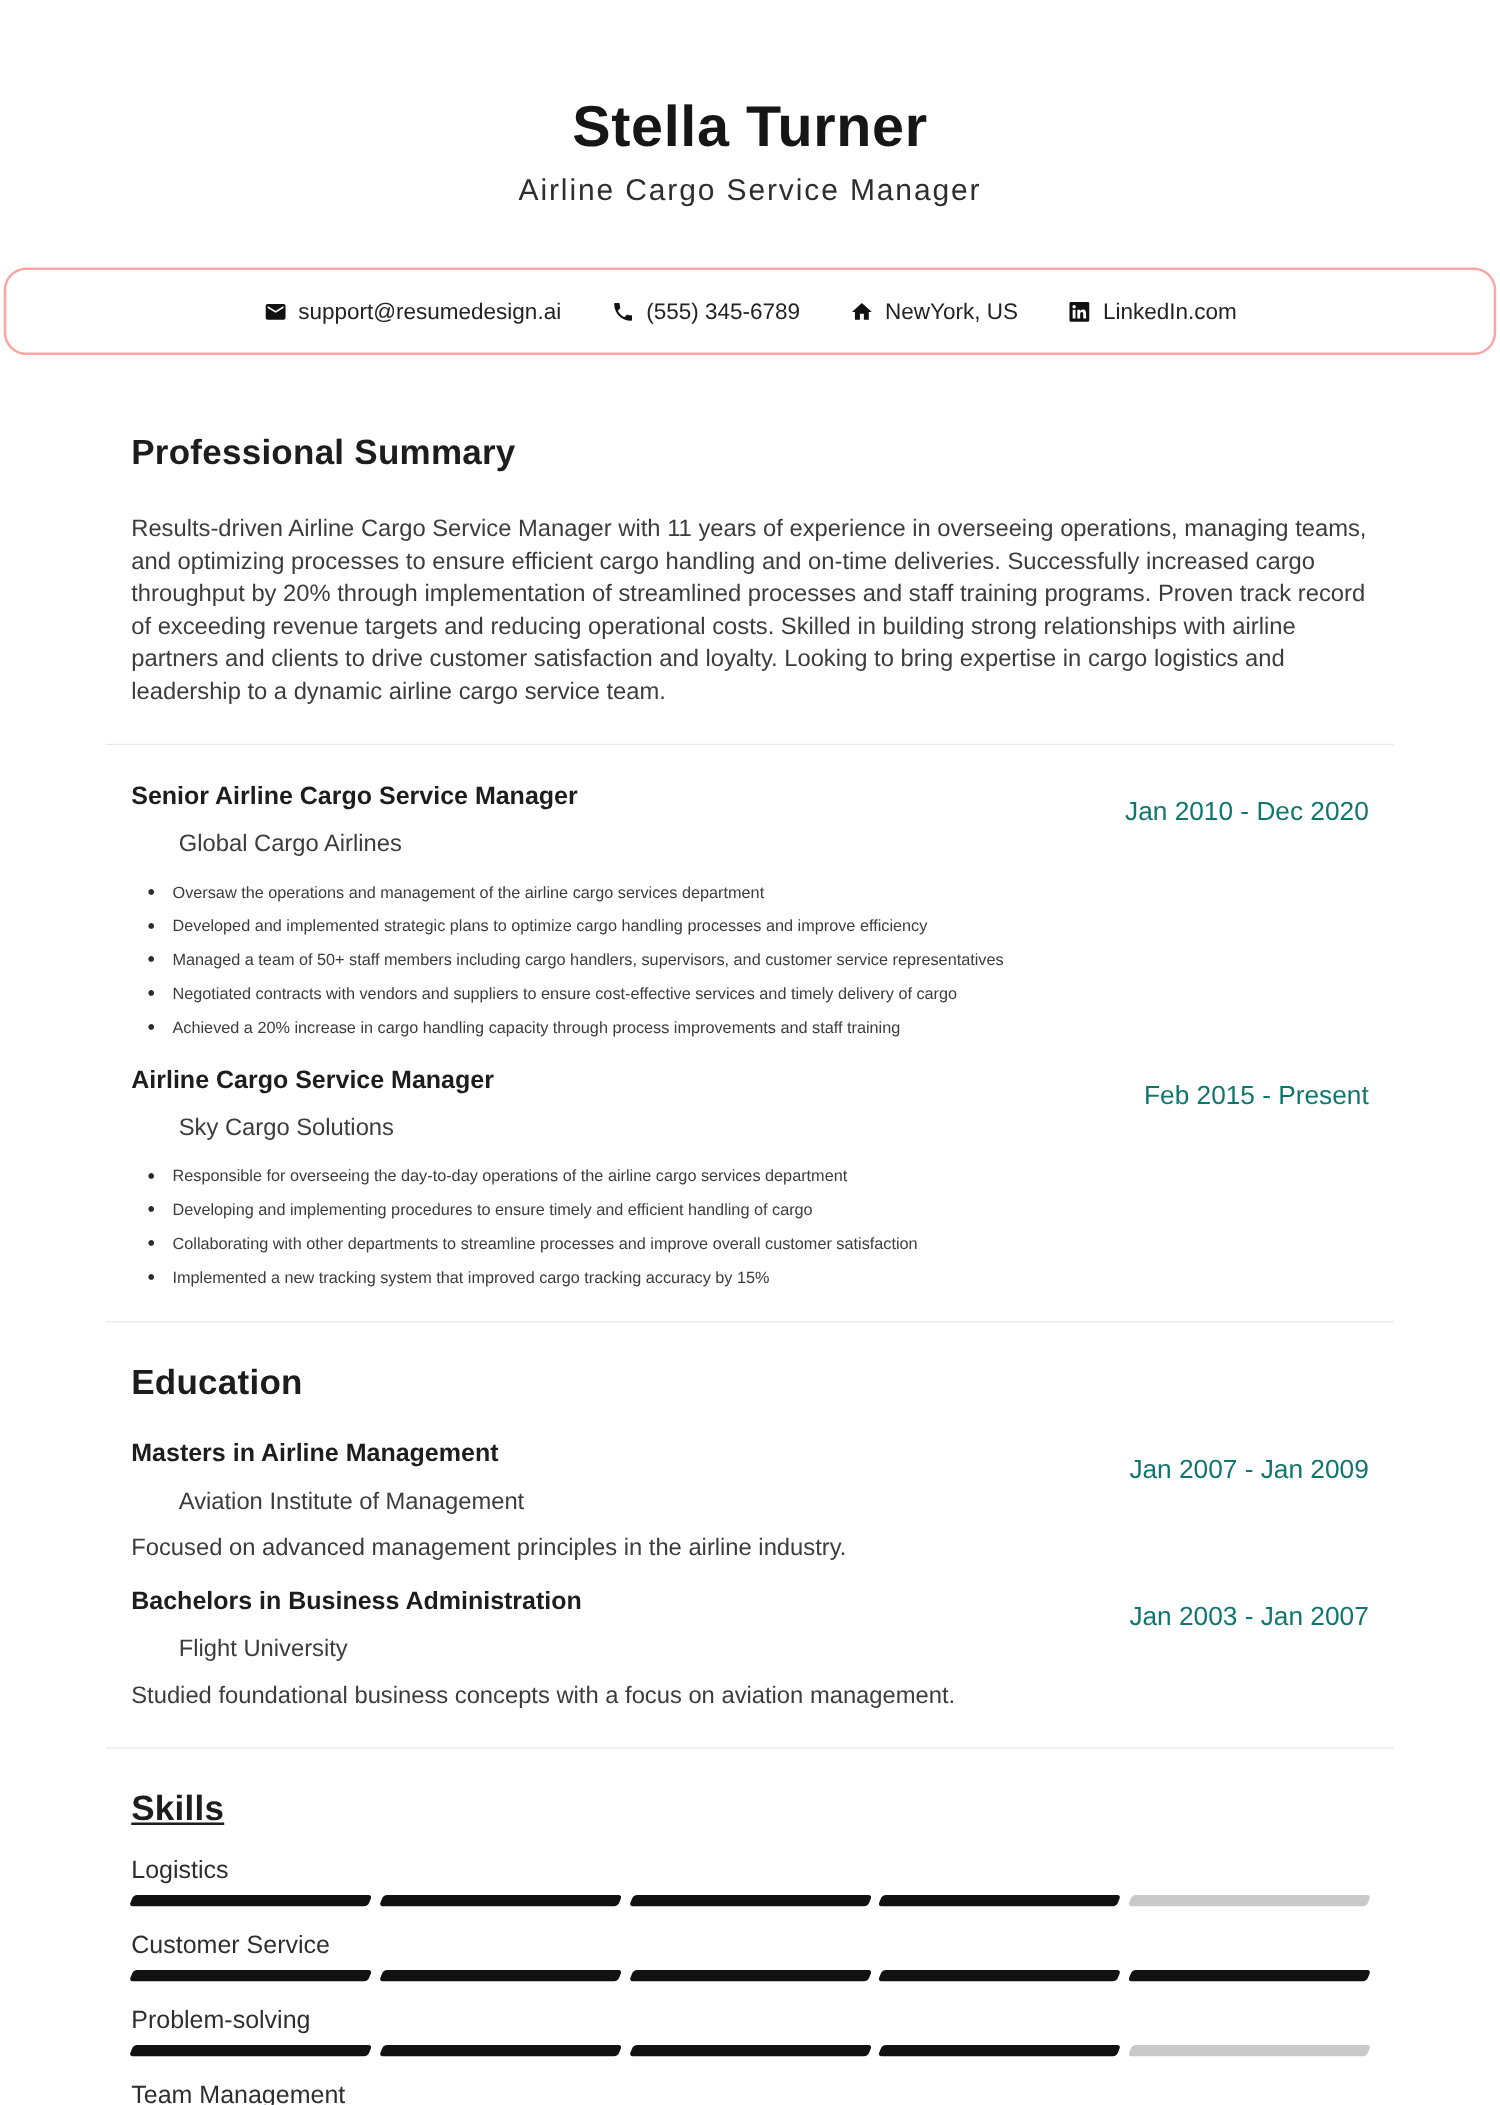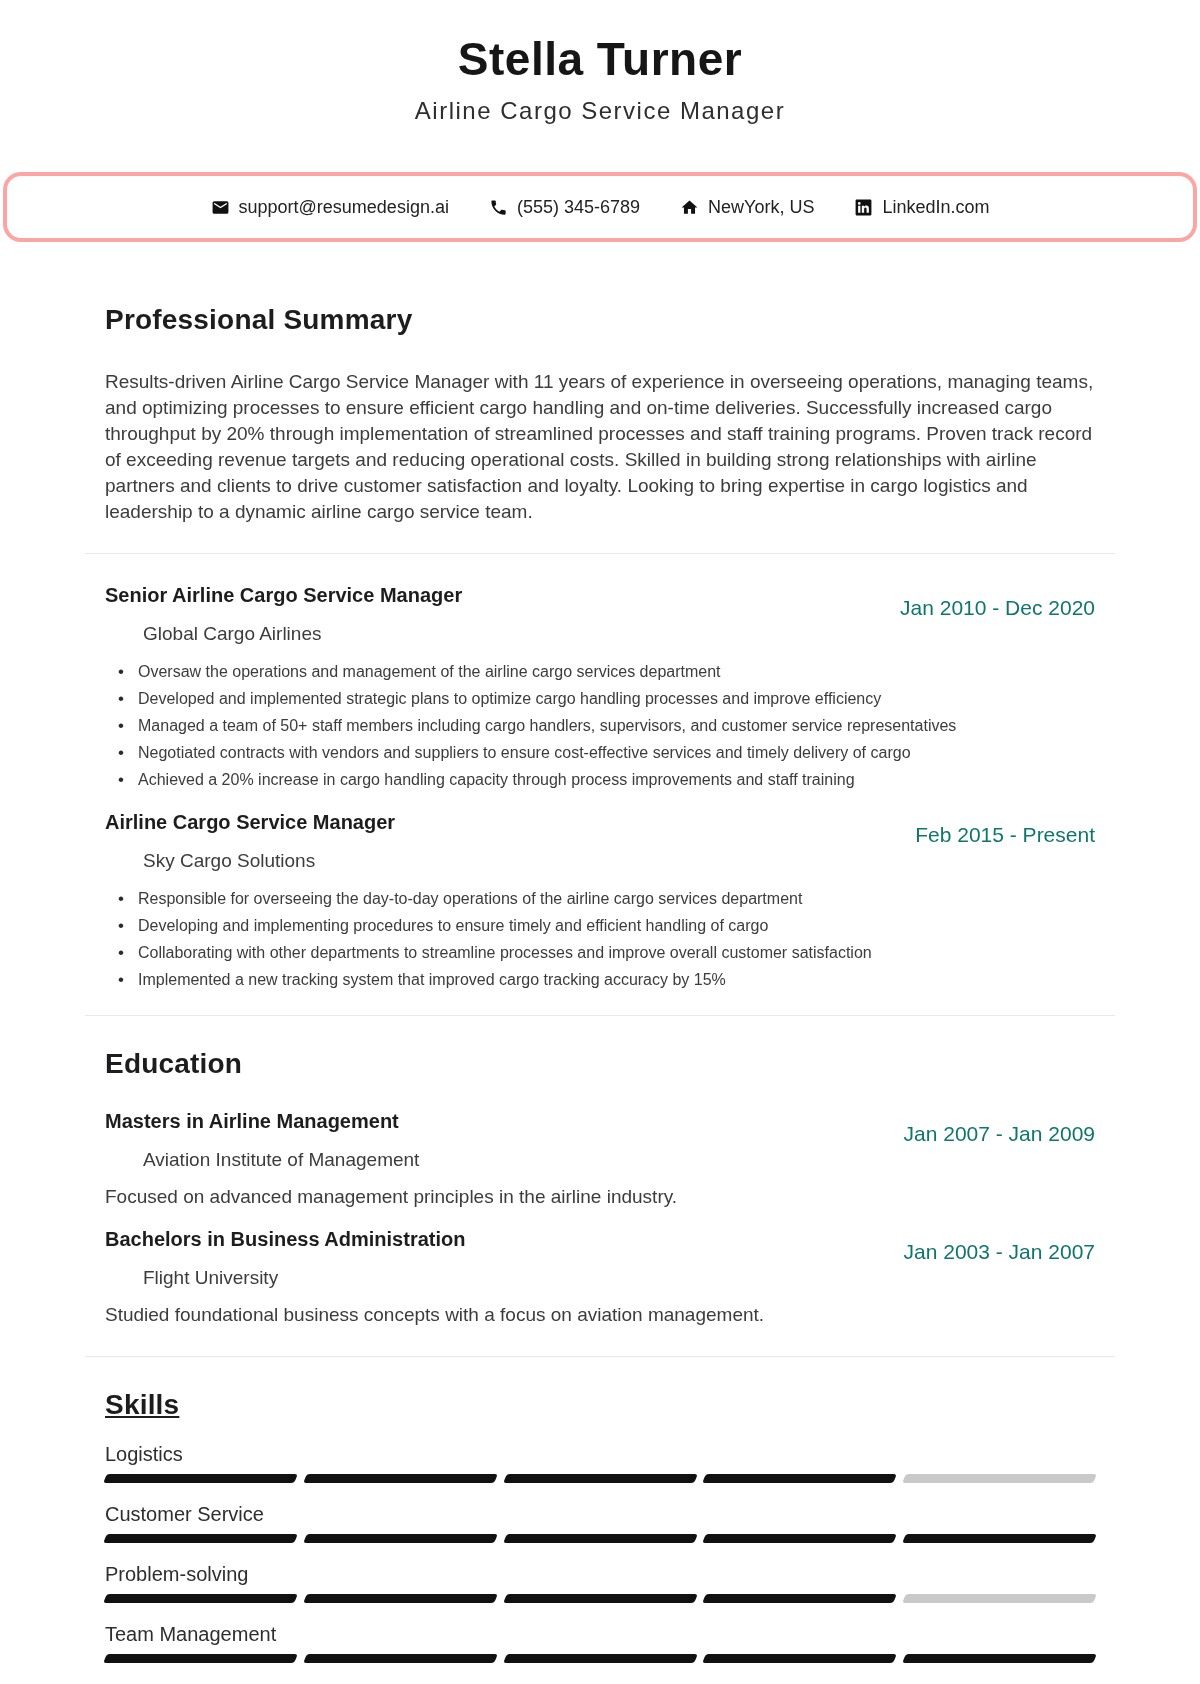--- a/index.html
+++ b/index.html
@@ -4,33 +4,33 @@
 <style>
   * { margin:0; padding:0; box-sizing:border-box; }
   html,body { background:#ffffff; }
   body {
     width:1200px; height:1684px; overflow:hidden;
     font-family:"Liberation Sans","DejaVu Sans",sans-serif;
     color:#3c3c3c;
     position:relative;
   }
   
-  .header { text-align:center; padding-top:34px; }
+  .header { text-align:center; padding-top:76px; }
   .name {
     font-size:46px; line-height:1.1; font-weight:700; color:#161616;
     letter-spacing:.5px;
   }
   .headline {
     font-size:24px; line-height:1.2; font-weight:400; color:#2e2e2e;
     letter-spacing:1.5px; margin-top:12px;
   }
   
   .contact-bar {
     margin:47px 3px 0 3px; height:70px;
-    border:4px solid #fca5a5; border-radius:18px; background:#fff;
+    border:2px solid #fca5a5; border-radius:18px; background:#fff;
     display:flex; align-items:center; justify-content:center; gap:40px;
   }
   .contact-item { display:flex; align-items:center; gap:9px; font-size:18px; color:#222; }
   .contact-item svg { width:19px; height:19px; fill:#111; flex:0 0 auto; }
   
   .main { padding:0 85px; }
   .divider { border:0; border-top:1px solid #e9e9e9; margin:0; }
   .section { padding:0 20px; }
   h2.section-heading {
     font-size:28px; line-height:1.15; font-weight:700; color:#1d1d1f;
@@ -47,21 +47,21 @@
   .entry-row { display:flex; justify-content:space-between; align-items:flex-start; }
   .entry-row.first { margin-top:30px; }
   .entry-row.next  { margin-top:18px; }
   .entry-title { font-size:20px; line-height:23px; font-weight:700; color:#1d1d1f; }
   .entry-dates { font-size:21px; line-height:20px; color:#0f766e; margin-top:14px; white-space:nowrap; }
   .entry-sub   { font-size:19px; line-height:22px; color:#3c3c3c; margin-top:5px;margin-left:38px; }
   .entry-desc  { font-size:19px; line-height:26px; color:#3c3c3c; margin-top:13px; }
   ul.bullets { list-style:none; margin-top:13px; }
   ul.bullets li {
     position:relative; padding-left:33px;
-    font-size:16px; line-height:27px; color:#3c3c3c;
+    font-size:13px; line-height:27px; color:#3c3c3c;
   }
   ul.bullets li::before {
     content:"\2022"; position:absolute; left:13px; top:0;
     font-size:17px; line-height:27px; color:#2b2b2b;
   }
   .sec-exp .tail { height:22px; }
   .sec-edu .tail { height:28px; }
   
   .skills-grid {
     margin-top:22px;

